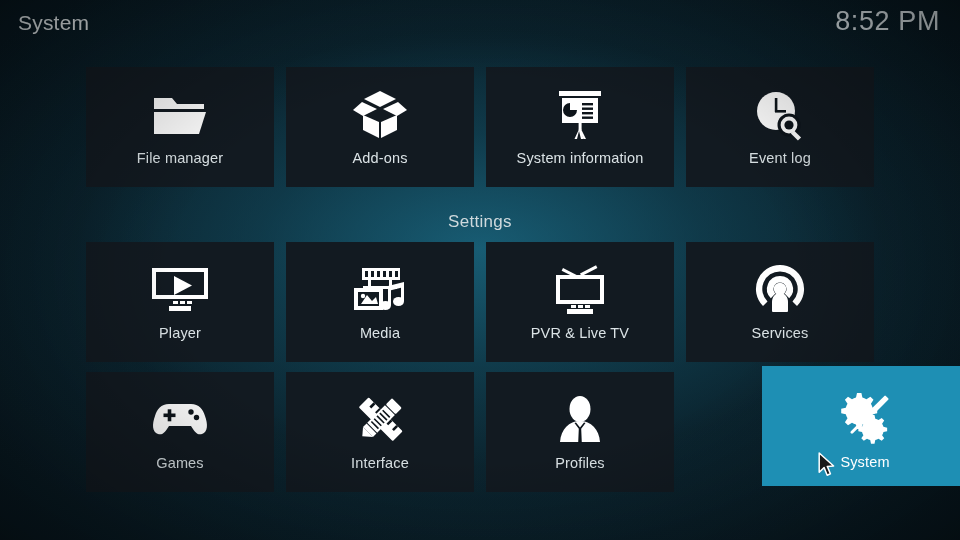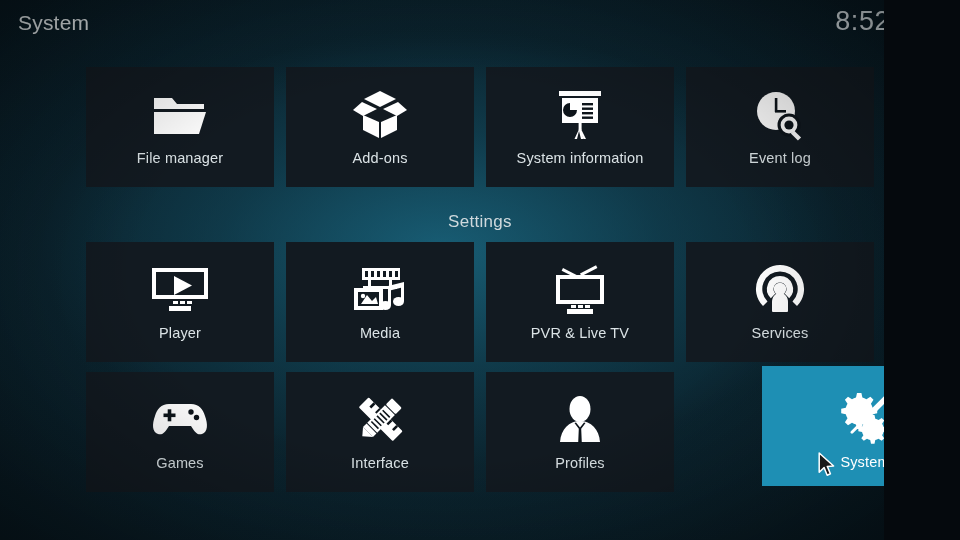--- a/index.html
+++ b/index.html
@@ -10,21 +10,21 @@
     overflow: hidden;
   }
   body {
     font-family: "Liberation Sans", sans-serif;
     background: #05090d;
     -webkit-font-smoothing: antialiased;
   }
 
   #screen {
     position: relative;
-    width: 884px;
+    width: 960px;
     height: 540px;
     overflow: hidden;
     background:
       radial-gradient(ellipse 620px 330px at 50% 46%, rgba(28,112,140,0.72) 0%, rgba(20,82,104,0.46) 36%, rgba(12,48,62,0.18) 65%, rgba(6,22,30,0) 100%),
       radial-gradient(ellipse 900px 560px at 50% 50%, #0d2a35 0%, #0a1f29 48%, #050d13 100%),
       linear-gradient(180deg, #04080c 0%, #07141b 18%, #08222c 50%, #051018 86%, #02060a 100%);
   }
   
   #vignette {
     position: absolute;

